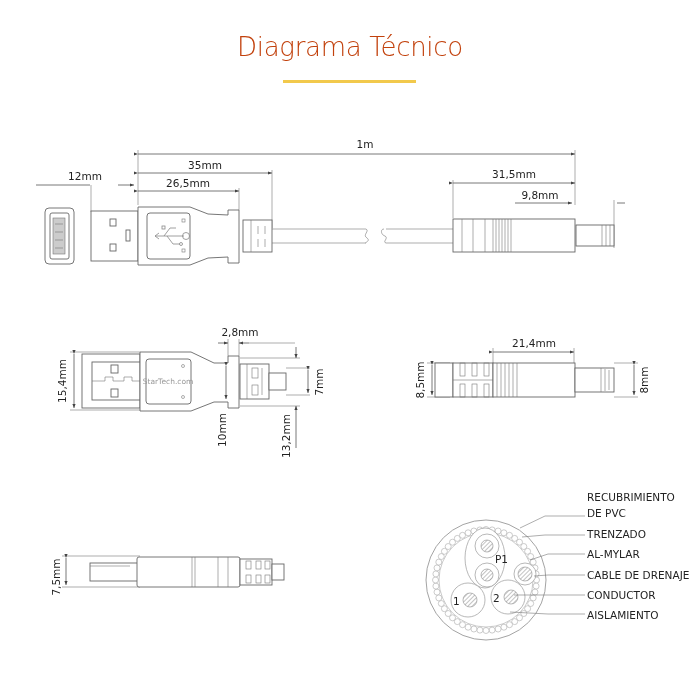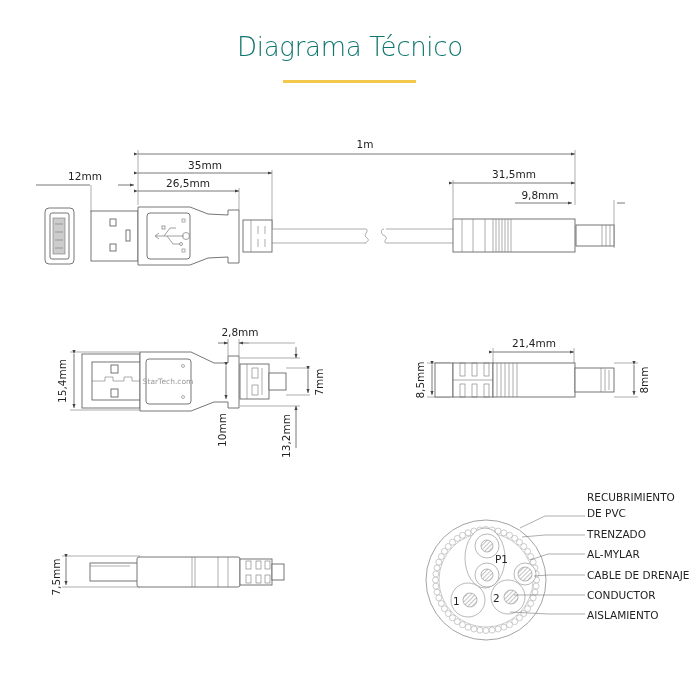--- a/index.html
+++ b/index.html
@@ -1,17 +1,17 @@
 <!DOCTYPE html>
 <html><head>
 <meta charset="utf-8">
 <style>
   html, body { margin: 0; padding: 0; background: #ffffff; }
   body { width: 700px; height: 700px; position: relative; overflow: hidden; font-family: "DejaVu Sans", sans-serif; }
-  .title { position: absolute; left: 0; top: 32px; width: 700px; text-align: center; font-family: "DejaVu Sans", sans-serif; font-weight: 300; font-size: 26px; color: #0f766e; letter-spacing: -0.3px; }
+  .title { position: absolute; left: 0; top: 32px; width: 700px; text-align: center; font-family: "DejaVu Sans", sans-serif; font-weight: 300; font-size: 26px; color: #c2410c; letter-spacing: -0.3px; }
   .title-underline { position: absolute; left: 283px; top: 80px; width: 133px; height: 3px; background: #f2c94c; }
   svg.canvas { position: absolute; left: 0; top: 0; }
   .dim { font-family: "DejaVu Sans", sans-serif; font-size: 10.5px; fill: #222; }
   .lbl { font-family: "DejaVu Sans", sans-serif; font-size: 10.5px; fill: #222; }
   .ln { stroke: #555; stroke-width: 0.8; fill: none; }
   .thin { stroke: #777; stroke-width: 0.6; fill: none; }
   .body { stroke: #666; stroke-width: 0.9; fill: #fff; }
 </style>
 </head>
 <body>

